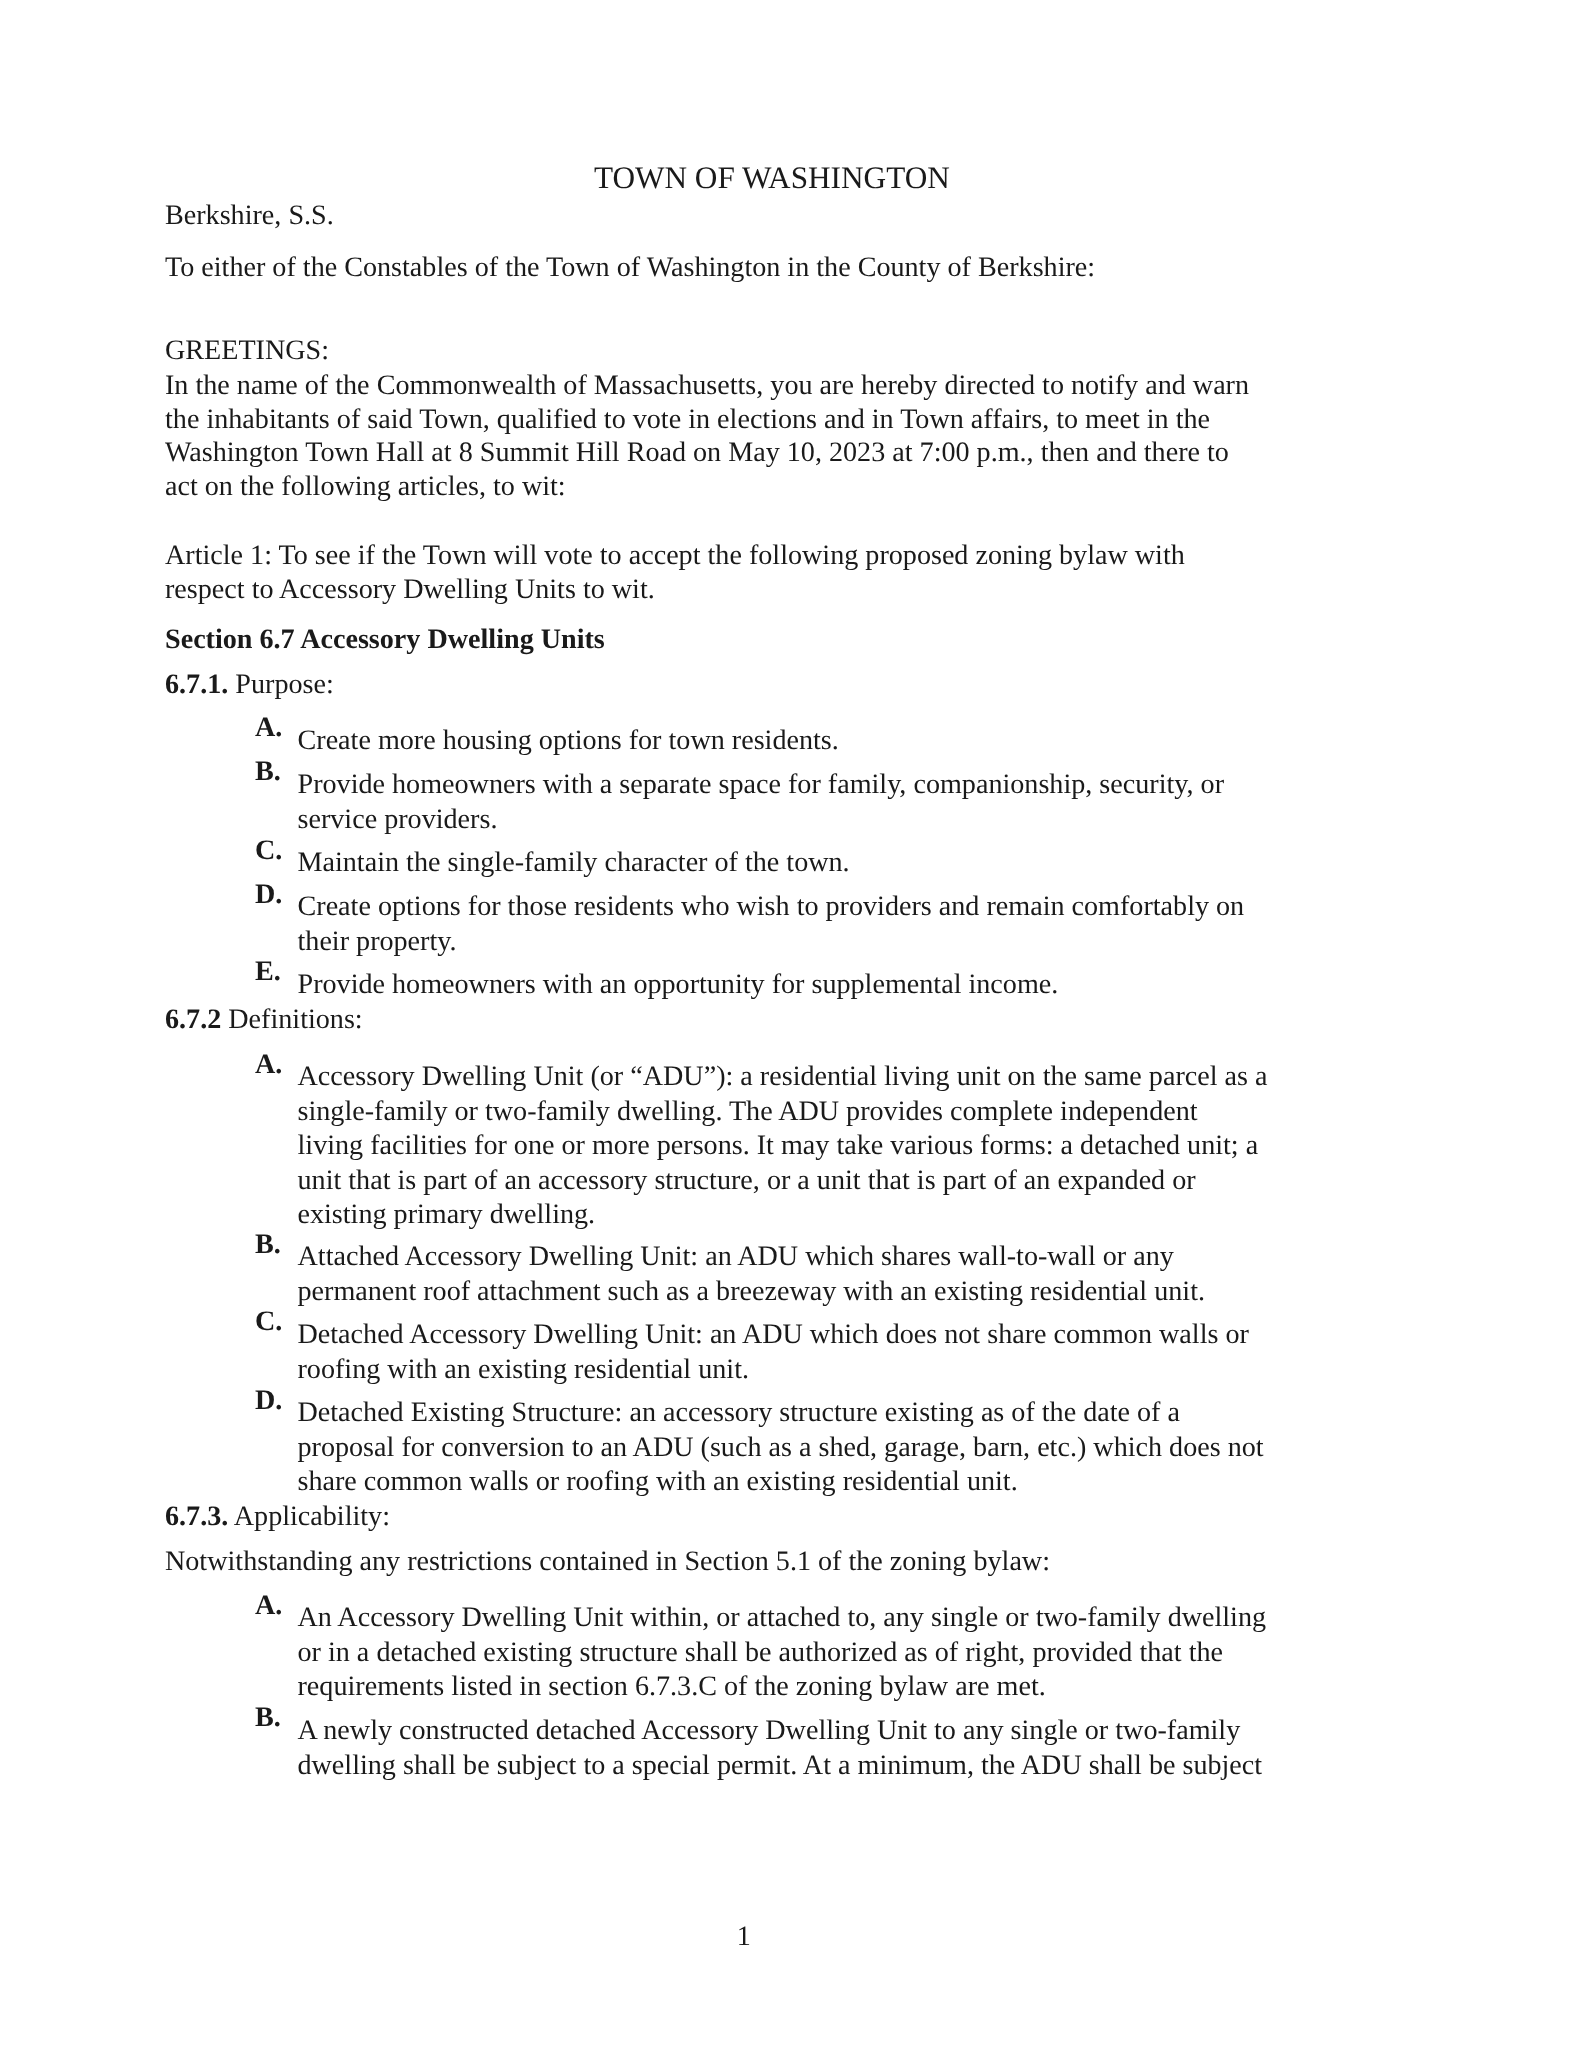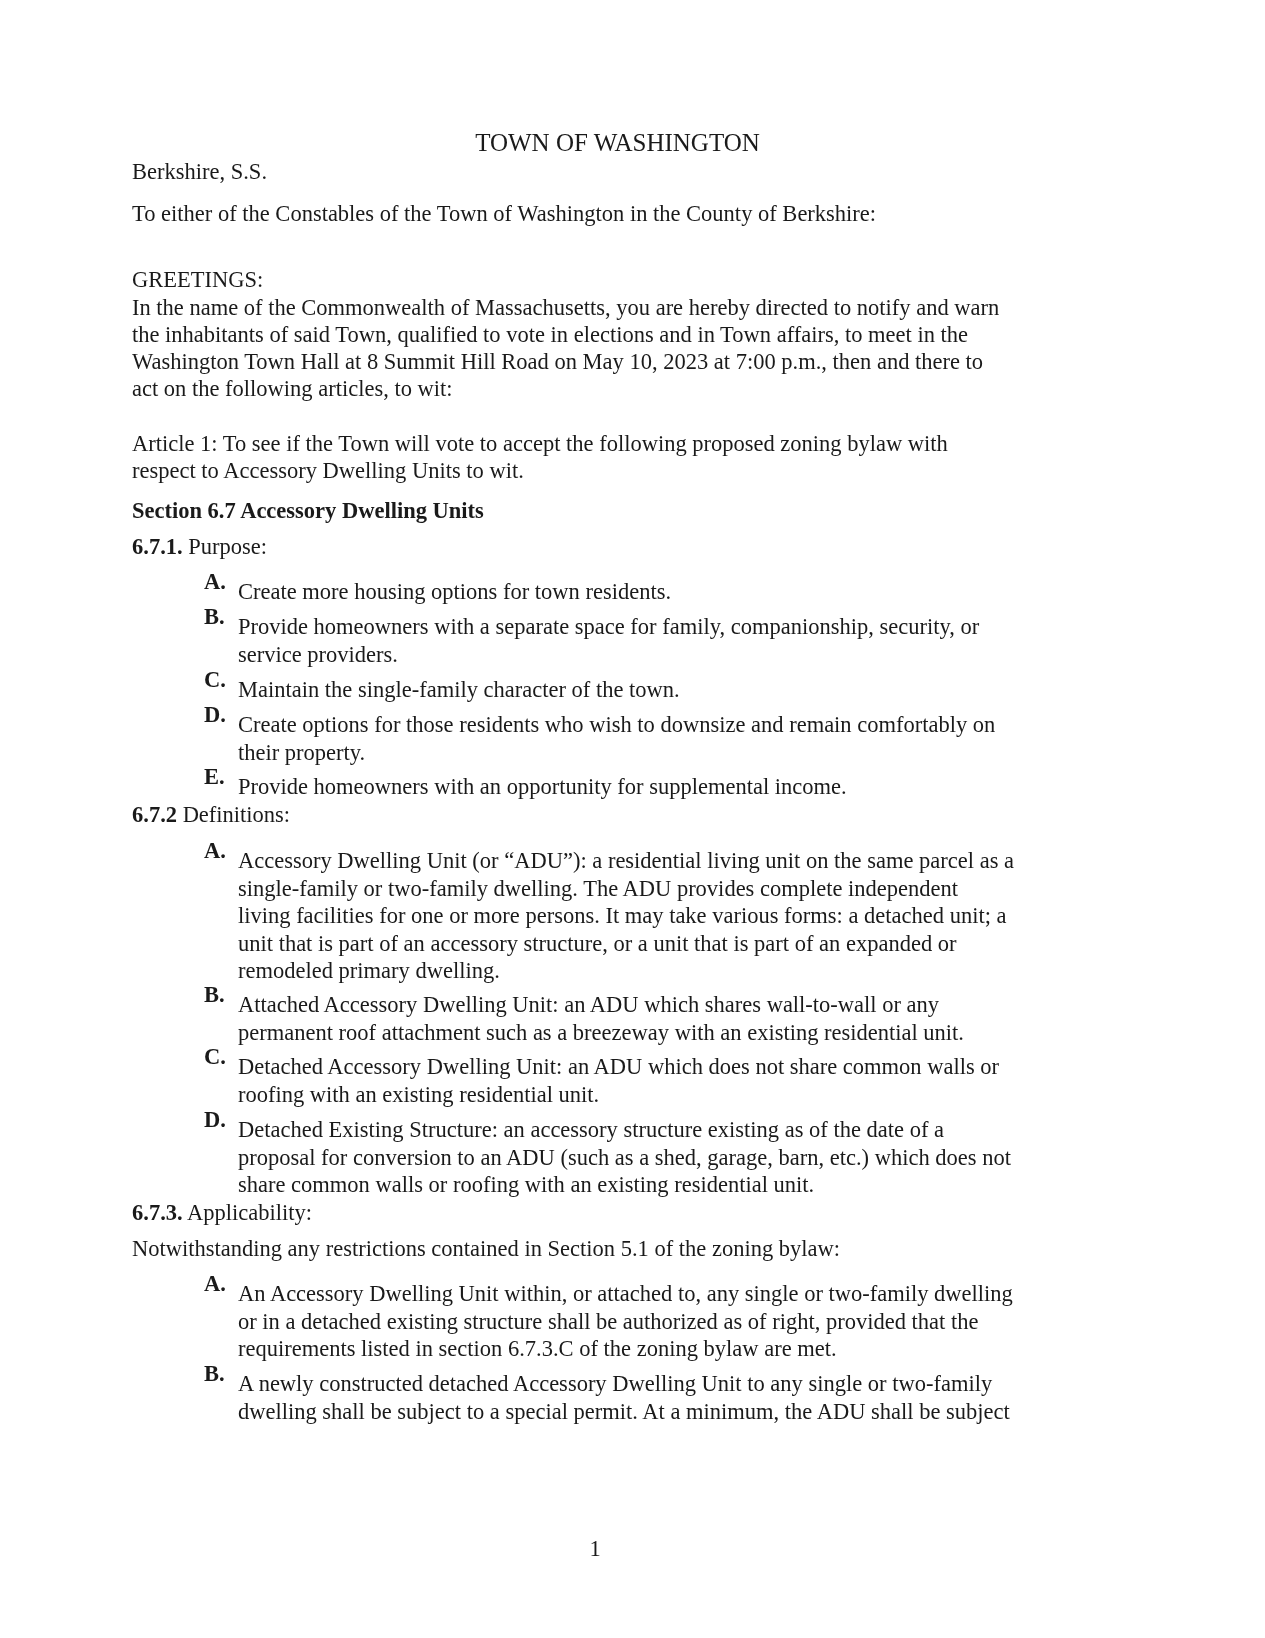--- a/index.html
+++ b/index.html
@@ -60,21 +60,21 @@
   </div>
   <div class="item" style="top:666px;">
     <span class="letter">C.</span>
     <div class="text">
         <div>Maintain the single-family character of the town.</div>
       </div>
   </div>
   <div class="item" style="top:701px;">
     <span class="letter">D.</span>
     <div class="text">
-      <div>Create options for those residents who wish to downsize and remain comfortably on</div>
+      <div>Create options for those residents who wish to providers and remain comfortably on</div>
       <div>their property.</div>
     </div>
   </div>
   <div class="item" style="top:763px;">
     <span class="letter">E.</span>
     <div class="text">
         <div>Provide homeowners with an opportunity for supplemental income.</div>
       </div>
   </div>
 
@@ -82,21 +82,21 @@
     <span class="b">6.7.2</span><span> Definitions:</span>
   </div>
 
   <div class="item" style="top:837px;">
     <span class="letter">A.</span>
     <div class="text">
       <div>Accessory Dwelling Unit (or “ADU”): a residential living unit on the same parcel as a</div>
       <div>single-family or two-family dwelling. The ADU provides complete independent</div>
       <div>living facilities for one or more persons. It may take various forms: a detached unit; a</div>
       <div>unit that is part of an accessory structure, or a unit that is part of an expanded or</div>
-      <div>remodeled primary dwelling.</div>
+      <div>existing primary dwelling.</div>
     </div>
   </div>
   <div class="item" style="top:981px;">
     <span class="letter">B.</span>
     <div class="text">
       <div>Attached Accessory Dwelling Unit: an ADU which shares wall-to-wall or any</div>
       <div>permanent roof attachment such as a breezeway with an existing residential unit.</div>
     </div>
   </div>
   <div class="item" style="top:1043px;">

